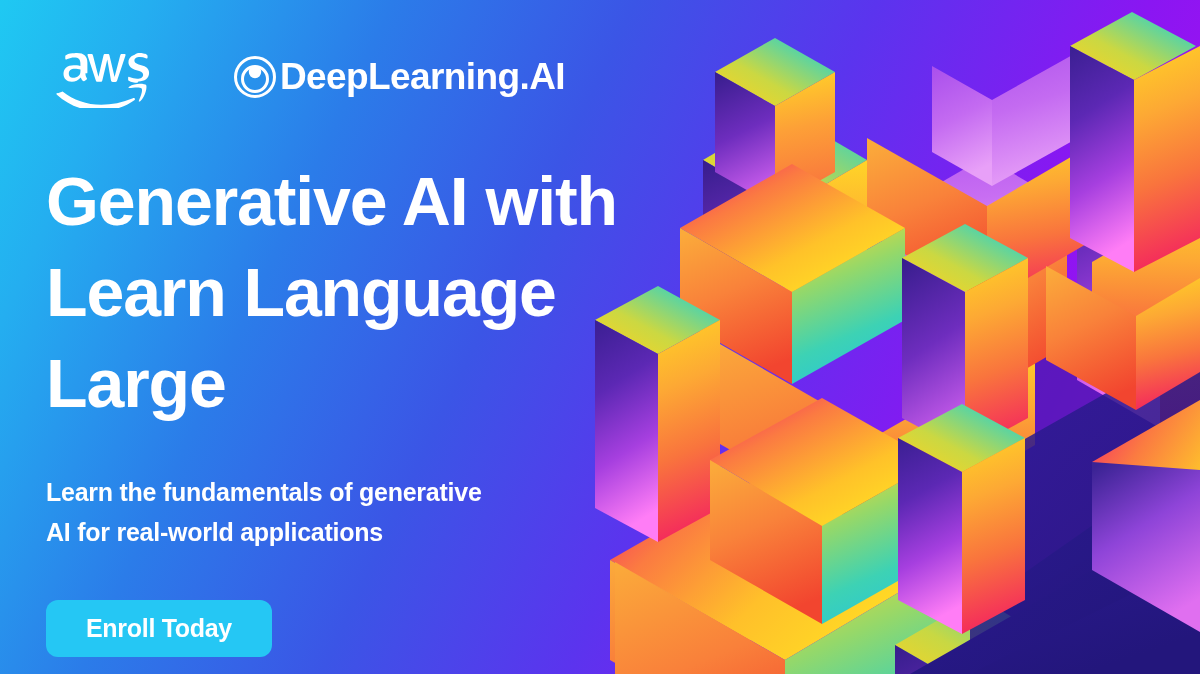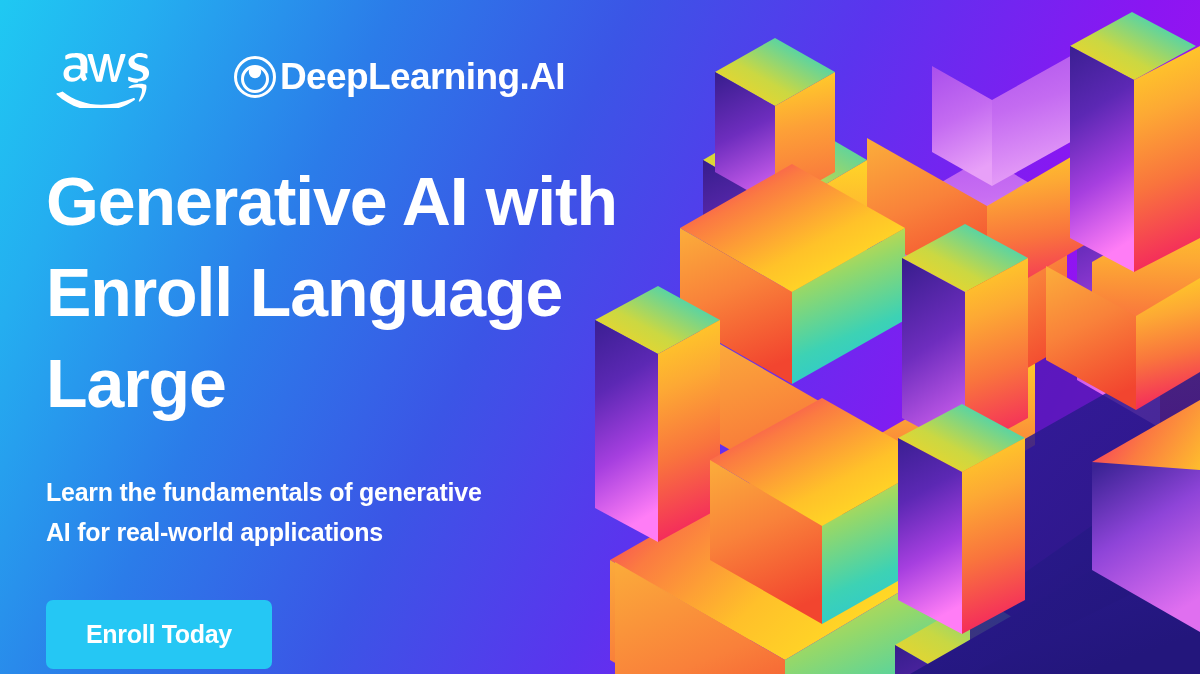--- a/index.html
+++ b/index.html
@@ -86,23 +86,23 @@
   .subtitle .ln { display:block; }
   
   .cta {
     display:inline-block;
     margin-top:48px;
     background:#25c7f4;
     color:#ffffff;
     font-size:25px;
     font-weight:700;
     letter-spacing:-0.3px;
-    padding:22px 40px;
+    padding:16px 40px;
     border:none;
-    border-radius:7px;
+    border-radius:12px;
     cursor:pointer;
     line-height:1;
     font-family:"Liberation Sans", sans-serif;
   }
 </style>
 </head>
 <body>
 
 <div id="banner">
 
@@ -378,21 +378,21 @@
             <circle cx="21" cy="23" r="12.5" fill="none" stroke="#ffffff" stroke-width="3"></circle>
             <circle cx="21" cy="16" r="6.2" fill="#ffffff"></circle>
           </svg>
         </span>
         <span class="dl-word">DeepLearning.AI</span>
       </span>
     </div>
 
     <h1 class="headline">
       <span class="ln">Generative AI with</span>
-      <span class="ln">Enroll Language</span>
+      <span class="ln">Learn Language</span>
       <span class="ln">Large</span>
     </h1>
 
     <p class="subtitle">
       <span class="ln">Learn the fundamentals of generative</span>
       <span class="ln">AI for real-world applications</span>
     </p>
 
     <button class="cta">Enroll Today</button>
 

